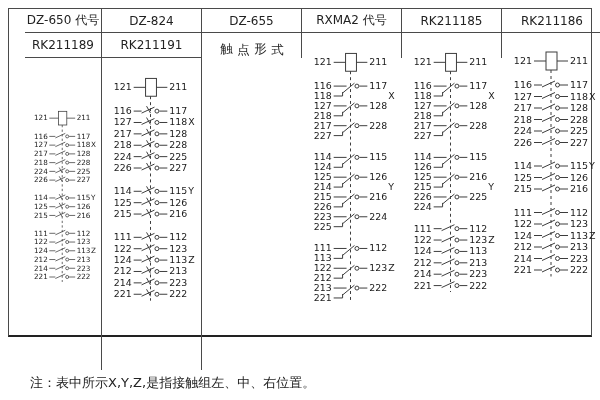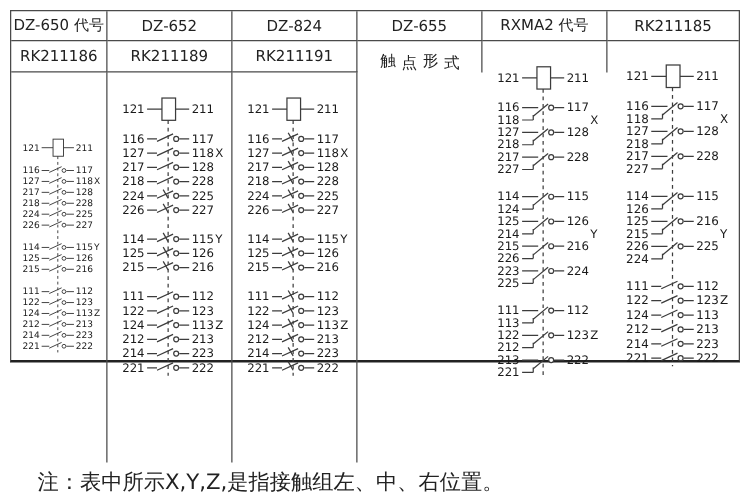--- a/index.html
+++ b/index.html
@@ -1,44 +1,43 @@
 <!DOCTYPE html>
 <html><head>
 <meta charset="utf-8">
 <style>
   html,body{margin:0;padding:0;background:#fff;}
   .page{position:relative;width:600px;height:400px;background:#fff;
         font-family:"DejaVu Sans","Liberation Sans",sans-serif;color:#1a1a1a;overflow:hidden;}
-  .table{position:absolute;left:8px;top:8px;width:584px;height:282px;
+  .table{position:absolute;left:8px;top:8px;width:584px;height:329px;
          border:1px solid #4a4a4a;border-bottom-width:2px;border-bottom-color:#222;
          display:grid;grid-template-columns:77px 100px 100px 100px 100px 1fr;
-         grid-template-rows:24px 25px 1fr;box-sizing:border-box;background:#fff;}
+         grid-template-rows:24px 25px 1fr;box-sizing:border-box;background:#fff;padding-left:16px;}
   .cell{border-right:1px solid #4a4a4a;border-bottom:1px solid #4a4a4a;
         display:flex;align-items:center;justify-content:center;
         font-size:12px;color:#222;box-sizing:border-box;}
   .cell:nth-child(6n){border-right:none;}
   .row3{border-bottom:none;}
   .diagram-cell{align-items:flex-start;padding-top:12px;justify-content:flex-end;}
   .vert-wrap{display:flex;align-items:center;justify-content:center;}
   .vert{writing-mode:vertical-lr;text-orientation:upright;letter-spacing:17px;
         font-size:12.5px;color:#222;}
-  .note{position:absolute;left:30px;top:374px;font-size:17px;color:#222;}
+  .note{position:absolute;left:30px;top:374px;font-size:13px;color:#222;}
   svg{display:block;margin:0 auto;}
   svg line,svg rect{stroke:#3c3c3c;stroke-width:1;fill:none;}
   svg circle{stroke:#3c3c3c;stroke-width:1;fill:#fff;}
   svg text{font-size:9.5px;fill:#1a1a1a;font-family:"DejaVu Sans","Liberation Sans",sans-serif;}
 </style>
 </head>
 <body>
 
 <div class="page">
   <div class="table">
 
     <div class="cell">DZ-650 代号</div>
-    <div class="cell">DZ-652</div>
     <div class="cell">DZ-824</div>
     <div class="cell">DZ-655</div>
 
     <div class="cell">RXMA2 代号</div>
     <div class="cell">RK211185</div>
     <div class="cell">RK211186</div>
     <div class="cell">RK211189</div>
     <div class="cell">RK211191</div>
 
     <div class="cell row3 vert-wrap">

